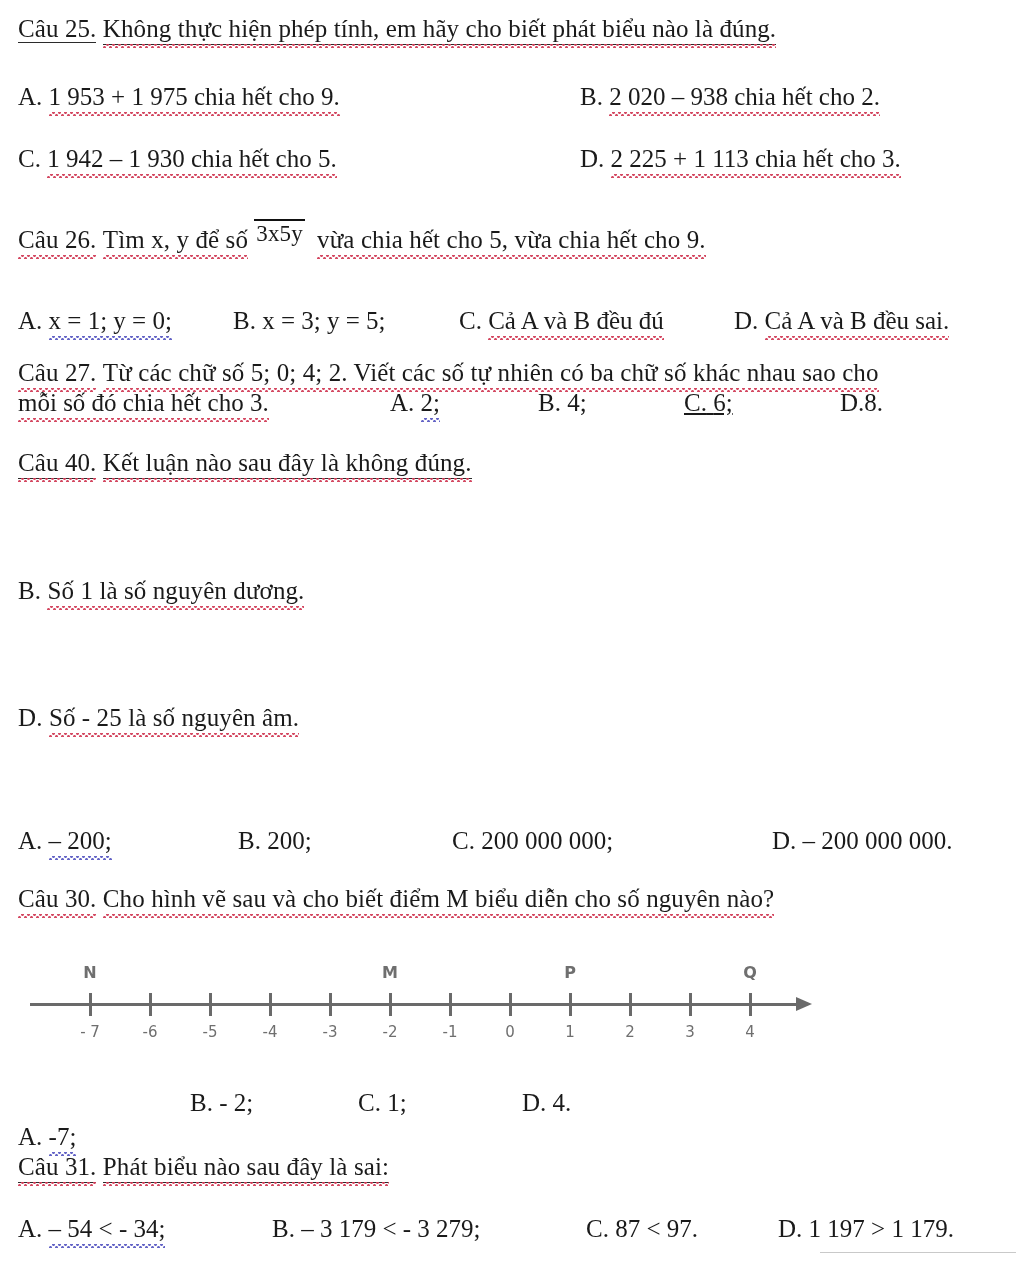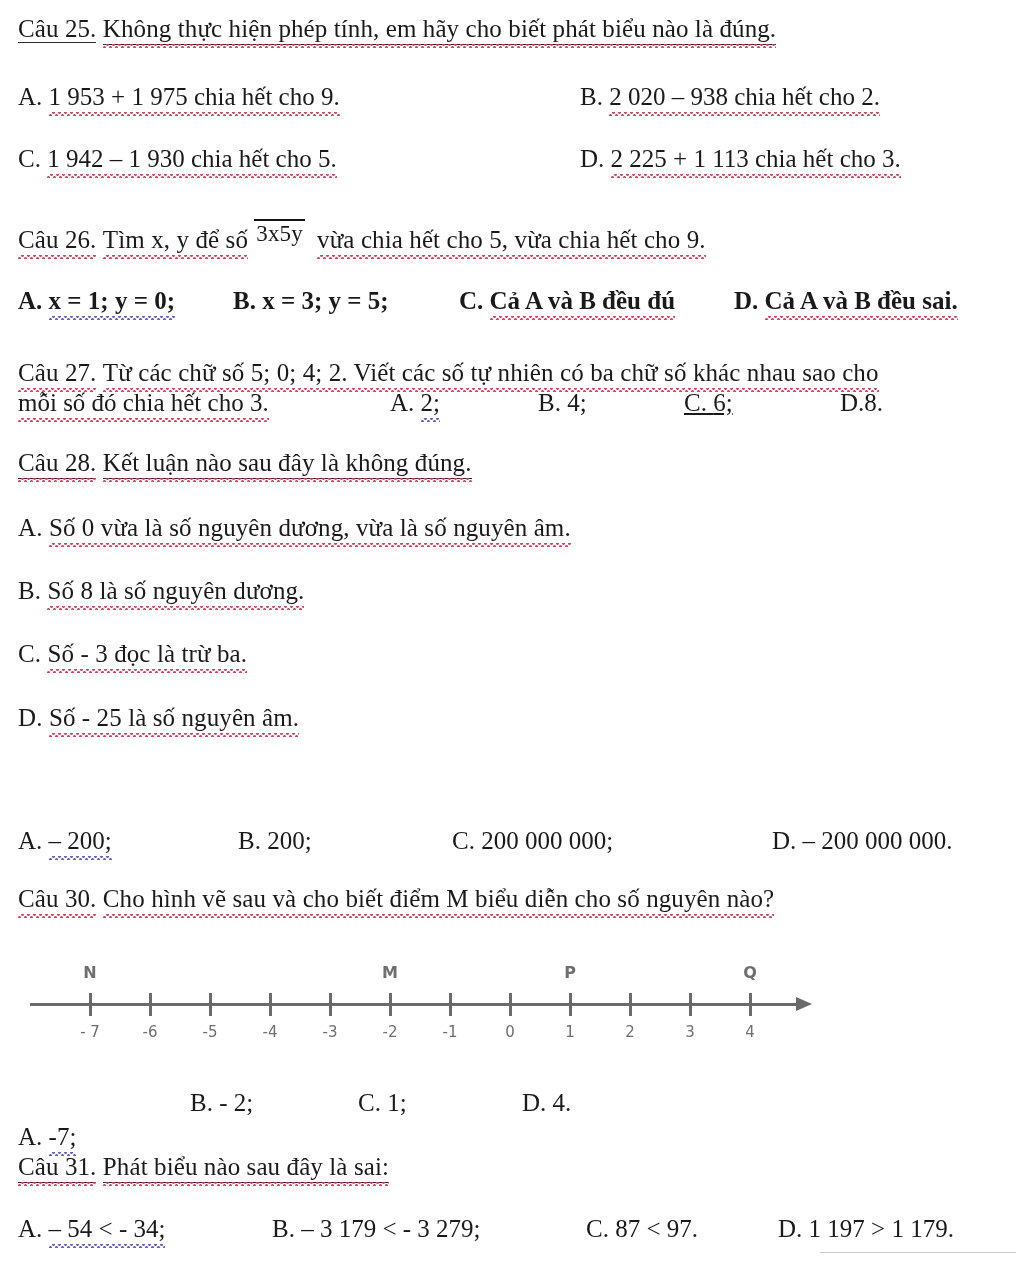--- a/index.html
+++ b/index.html
@@ -181,21 +181,21 @@
     </span>
   </div>
 
   <div class="qline" style="top:225px;">
     <span class="sp">Câu 26.</span>
     <span class="sp">Tìm x, y để số</span>
     <span class="overline">3x5y</span>
     <span class="sp" style="margin-left:6px;">vừa chia hết cho 5, vừa chia hết cho 9.</span>
   </div>
 
-  <div class="optrow" style="top:286px;font-weight:bold;">
+  <div class="optrow" style="top:306px;">
     <span class="opt" style="left:18px;">
       <span>A.</span>
       <span class="sp blue">x = 1; y = 0;</span>
     </span>
     <span class="opt" style="left:233px;">
       <span>B.</span>
       <span>x = 3; y = 5;</span>
     </span>
     <span class="opt" style="left:734px;">
       <span>D.</span>
@@ -227,38 +227,30 @@
     <span class="opt" style="left:684px;text-decoration:underline;">
       <span>C.</span>
       <span>6;</span>
     </span>
     <span class="opt" style="left:840px;">
       <span>D.</span><span>8.</span>
     </span>
   </div>
 
   <div class="qline" style="top:448px;">
-    <span class="sp ul">Câu 28.</span>
+    <span class="sp ul">Câu 40.</span>
     <span class="sp ul">Kết luận nào sau đây là không đúng.</span>
   </div>
 
-  <div class="qline" style="top:513px;">
-    <span>A.</span>
-    <span class="sp">Số 0 vừa là số nguyên dương, vừa là số nguyên âm.</span>
-  </div>
 
   <div class="qline" style="top:576px;">
     <span>B.</span>
-    <span class="sp">Số 8 là số nguyên dương.</span>
-  </div>
-
-  <div class="qline" style="top:639px;">
-    <span>C.</span>
-    <span class="sp">Số - 3 đọc là trừ ba.</span>
-  </div>
+    <span class="sp">Số 1 là số nguyên dương.</span>
+  </div>
+
 
   <div class="qline" style="top:703px;">
     <span>D.</span>
     <span class="sp">Số - 25 là số nguyên âm.</span>
   </div>
 
 
   <div class="optrow" style="top:826px;">
     <span class="opt" style="left:18px;">
       <span>A.</span>

